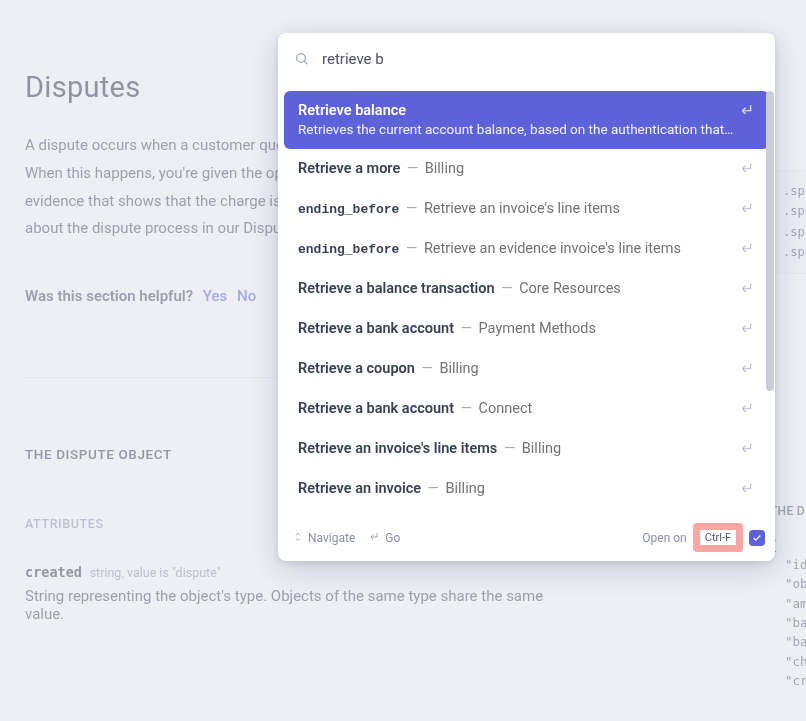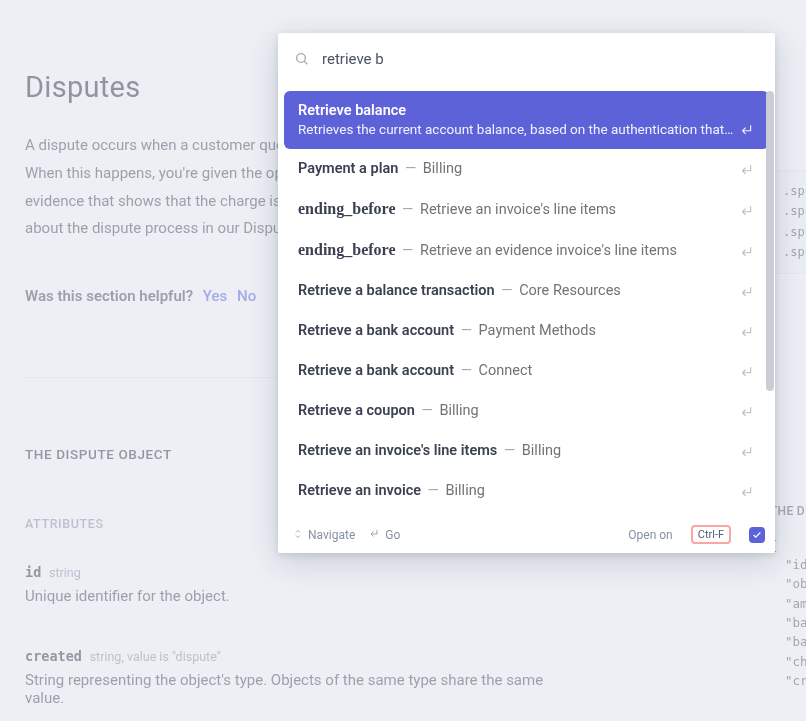--- a/index.html
+++ b/index.html
@@ -133,21 +133,21 @@
     .json .brace { color: #3b4152; }
     .json .key { color: #4f566b; }
 
     
     .search-modal {
       position: absolute;
       left: 278px;
       top: 33px;
       width: 497px;
       background: #fff;
-      border-radius: 2px;
+      border-radius: 8px;
       box-shadow: 0 8px 30px rgba(40,45,70,0.18), 0 2px 6px rgba(40,45,70,0.12);
       z-index: 100;
       display: flex;
       flex-direction: column;
     }
     .search-row {
       display: flex;
       align-items: center;
       height: 52px;
       padding: 0 16px;
@@ -193,21 +193,21 @@
       width: 8px;
       height: 300px;
       background: #c9cdd6;
       border-radius: 4px;
     }
     .result {
       padding: 11px 14px 12px 14px;
       border-radius: 6px;
       color: #3b4152;
       display: flex;
-      align-items: flex-end;
+      align-items: flex-start;
       gap: 6px;
       cursor: pointer;
     }
     .result.active {
       background: #5d62d8;
       color: #fff;
     }
     .result.active .sub { color: rgba(255,255,255,0.92); }
     .result-content {
       flex: 1;
@@ -223,22 +223,22 @@
     .result .sub {
       font-size: 13.5px;
       color: #8791a5;
       margin-top: 2px;
       overflow: hidden;
       white-space: nowrap;
       text-overflow: ellipsis;
     }
     .result.inline .title { white-space: nowrap; }
     .result.inline .title .code {
-      font-family: Liberation Serif, serif;
-      font-size: 16px;
+      font-family: Liberation Mono, monospace;
+      font-size: 13px;
     }
     .result.inline .title .dash { color: #a0a6b5; font-weight: 400; padding: 0 3px; }
     .result.inline .title .cat { color: #737373; font-weight: 400; }
     .enter-icon {
       width: 15px; height: 15px;
       stroke: currentColor;
       fill: none;
       stroke-width: 1.8;
       flex-shrink: 0;
       opacity: 0.9;
@@ -266,24 +266,24 @@
     .kbd-icon {
       width: 12px; height: 12px;
       stroke: #8791a5;
       fill: none;
       stroke-width: 1.6;
     }
     .footer-right {
       margin-left: auto;
       display: inline-flex;
       align-items: center;
-      gap: 18px;
+      gap: 6px;
     }
     .kbd-pill {
-      border: 2px solid #fca5a5;
+      border: 7px solid #fca5a5;
       border-radius: 4px;
       padding: 1px 5px;
       font-size: 11px;
       color: #545b6e;
       background: #fff;
     }
     .blue-check {
       width: 16px; height: 16px;
       background: #5d62d8;
       border-radius: 4px;
@@ -302,25 +302,20 @@
   <div class="feedback">
     <span>Was this section helpful?</span>
     <a>Yes</a>
     <a>No</a>
   </div>
   <hr class="rule">
   <div class="section-title">THE DISPUTE OBJECT</div>
   <div class="attr-title">ATTRIBUTES</div>
 
   <div class="attr">
-    <span class="attr-name">id</span>
-    <span class="attr-meta">string</span>
-    <div class="attr-desc">Unique identifier for the object.</div>
-  </div>
-  <div class="attr">
     <span class="attr-name">created</span>
     <span class="attr-meta">string, value is "dispute"</span>
     <div class="attr-desc">String representing the object's type. Objects of the same type share the same value.</div>
   </div>
 </div>
 
 <div class="right-rail">
   <div class="code-card">
     <div>.sputes</div>
     <div>.sputes</div>
@@ -350,21 +345,21 @@
         <div class="result-content">
           <div class="title">Retrieve balance</div>
           <div class="sub">Retrieves the current account balance, based on the authentication that …</div>
         </div>
         <svg class="enter-icon" viewBox="0 0 24 24">
           <path d="M4 14l5 5M4 14l5-5M4 14h13V5"></path>
         </svg>
       </div>
       <div class="result inline">
         <div class="result-content">
-          <div class="title"><span class="">Payment a plan</span><span class="dash"> — </span><span class="cat">Billing</span></div>
+          <div class="title"><span class="">Retrieve a more</span><span class="dash"> — </span><span class="cat">Billing</span></div>
         </div>
         <svg class="enter-icon" viewBox="0 0 24 24">
           <path d="M4 14l5 5M4 14l5-5M4 14h13V5"></path>
         </svg>
       </div>
       <div class="result inline">
         <div class="result-content">
           <div class="title"><span class="code">ending_before</span><span class="dash"> — </span><span class="cat">Retrieve an invoice's line items</span></div>
         </div>
         <svg class="enter-icon" viewBox="0 0 24 24">
@@ -390,29 +385,29 @@
       <div class="result inline">
         <div class="result-content">
           <div class="title"><span class="">Retrieve a bank account</span><span class="dash"> — </span><span class="cat">Payment Methods</span></div>
         </div>
         <svg class="enter-icon" viewBox="0 0 24 24">
           <path d="M4 14l5 5M4 14l5-5M4 14h13V5"></path>
         </svg>
       </div>
       <div class="result inline">
         <div class="result-content">
+          <div class="title"><span class="">Retrieve a coupon</span><span class="dash"> — </span><span class="cat">Billing</span></div>
+        </div>
+        <svg class="enter-icon" viewBox="0 0 24 24">
+          <path d="M4 14l5 5M4 14l5-5M4 14h13V5"></path>
+        </svg>
+      </div>
+      <div class="result inline">
+        <div class="result-content">
           <div class="title"><span class="">Retrieve a bank account</span><span class="dash"> — </span><span class="cat">Connect</span></div>
-        </div>
-        <svg class="enter-icon" viewBox="0 0 24 24">
-          <path d="M4 14l5 5M4 14l5-5M4 14h13V5"></path>
-        </svg>
-      </div>
-      <div class="result inline">
-        <div class="result-content">
-          <div class="title"><span class="">Retrieve a coupon</span><span class="dash"> — </span><span class="cat">Billing</span></div>
         </div>
         <svg class="enter-icon" viewBox="0 0 24 24">
           <path d="M4 14l5 5M4 14l5-5M4 14h13V5"></path>
         </svg>
       </div>
       <div class="result inline">
         <div class="result-content">
           <div class="title"><span class="">Retrieve an invoice's line items</span><span class="dash"> — </span><span class="cat">Billing</span></div>
         </div>
         <svg class="enter-icon" viewBox="0 0 24 24">

